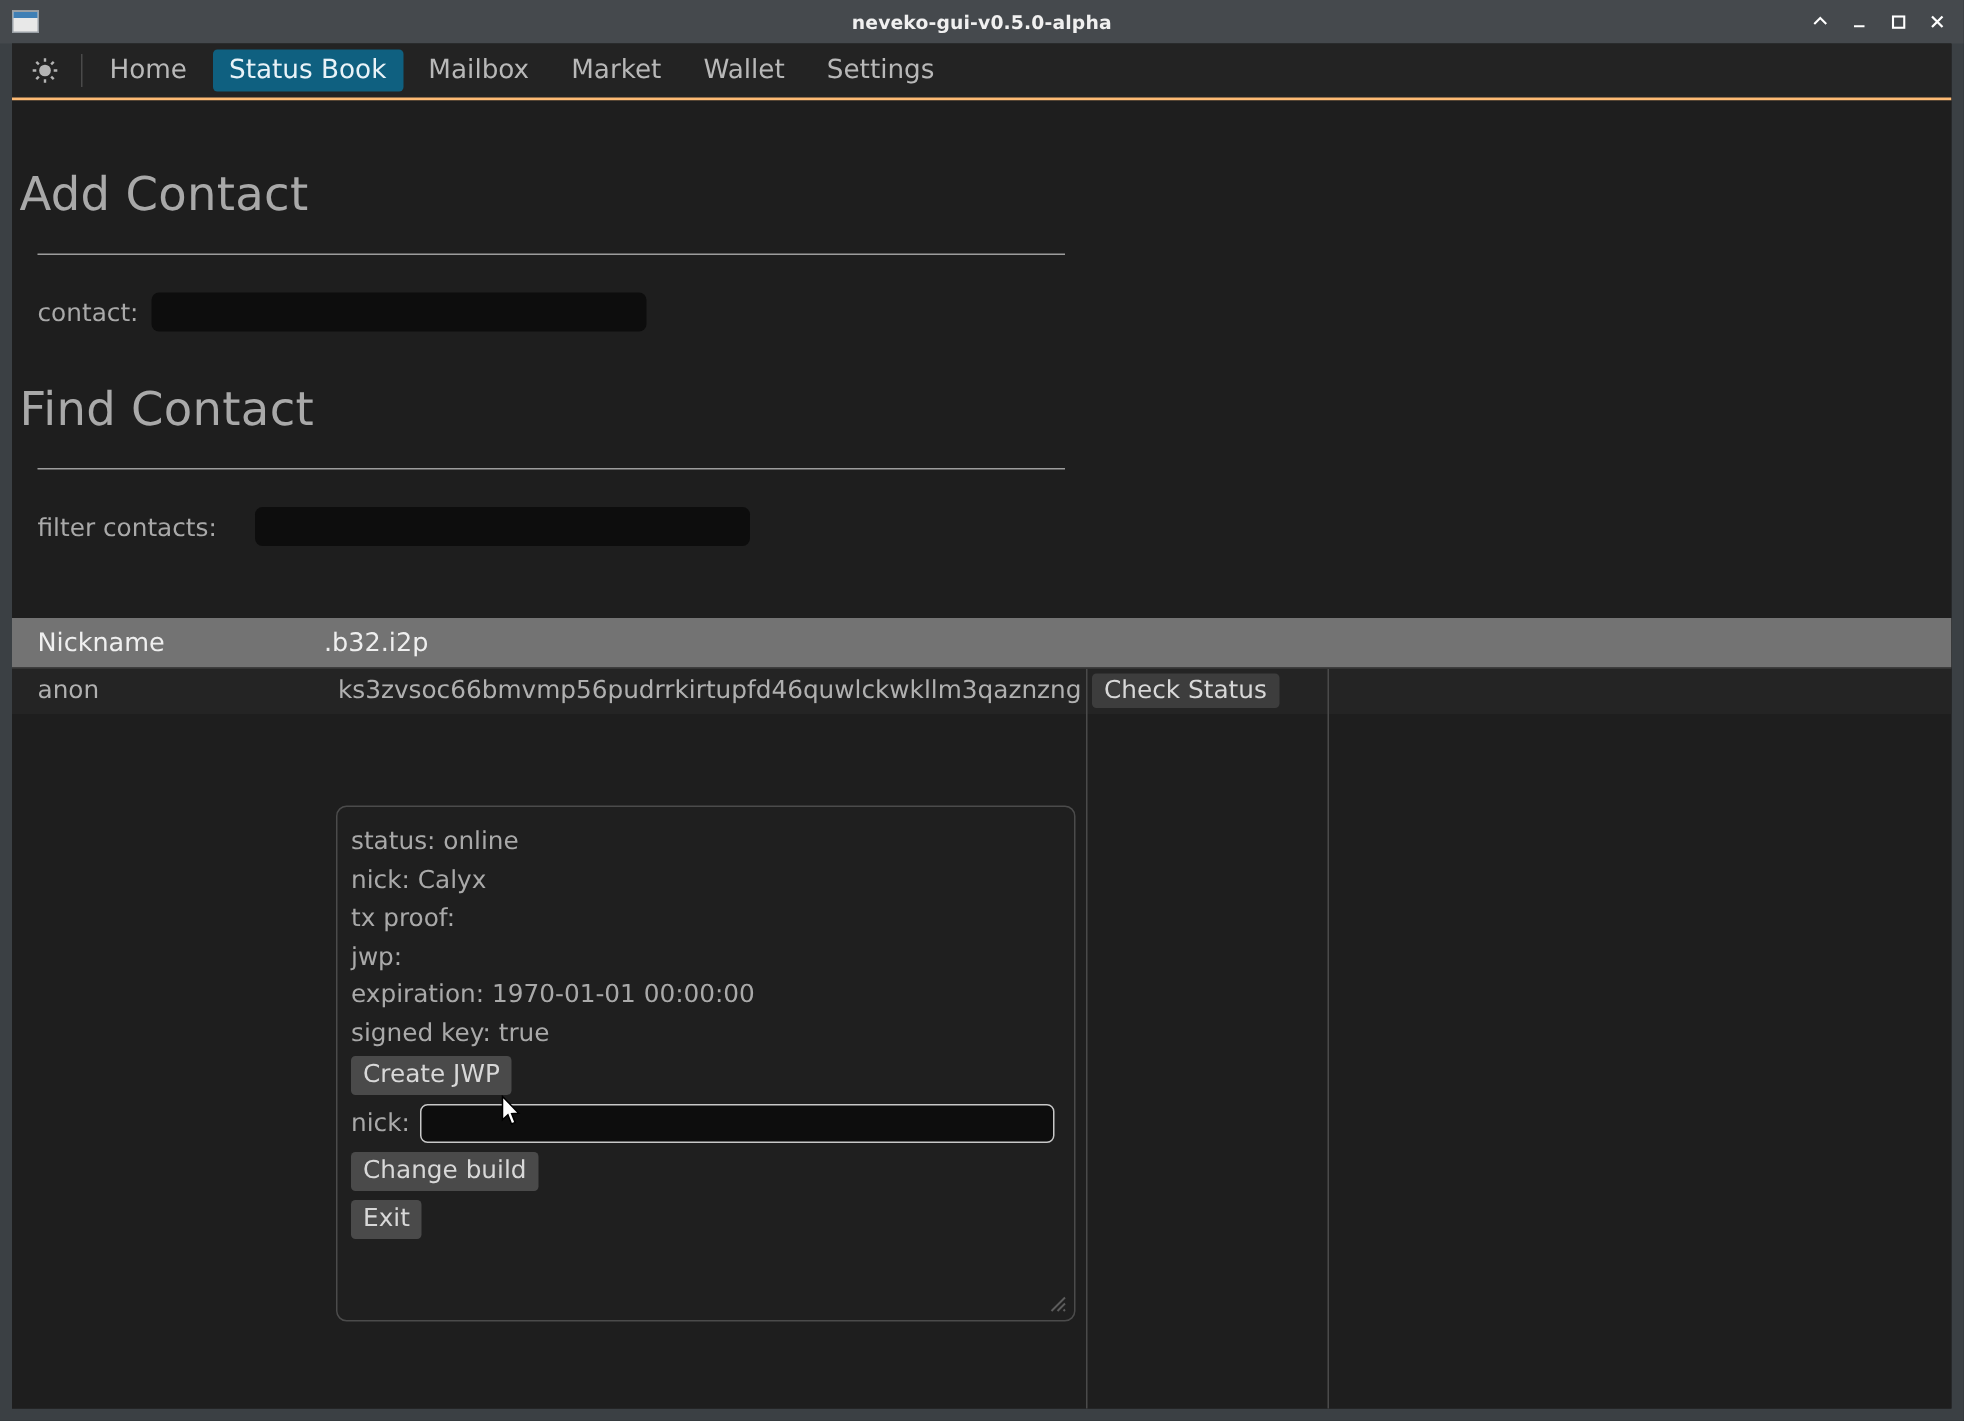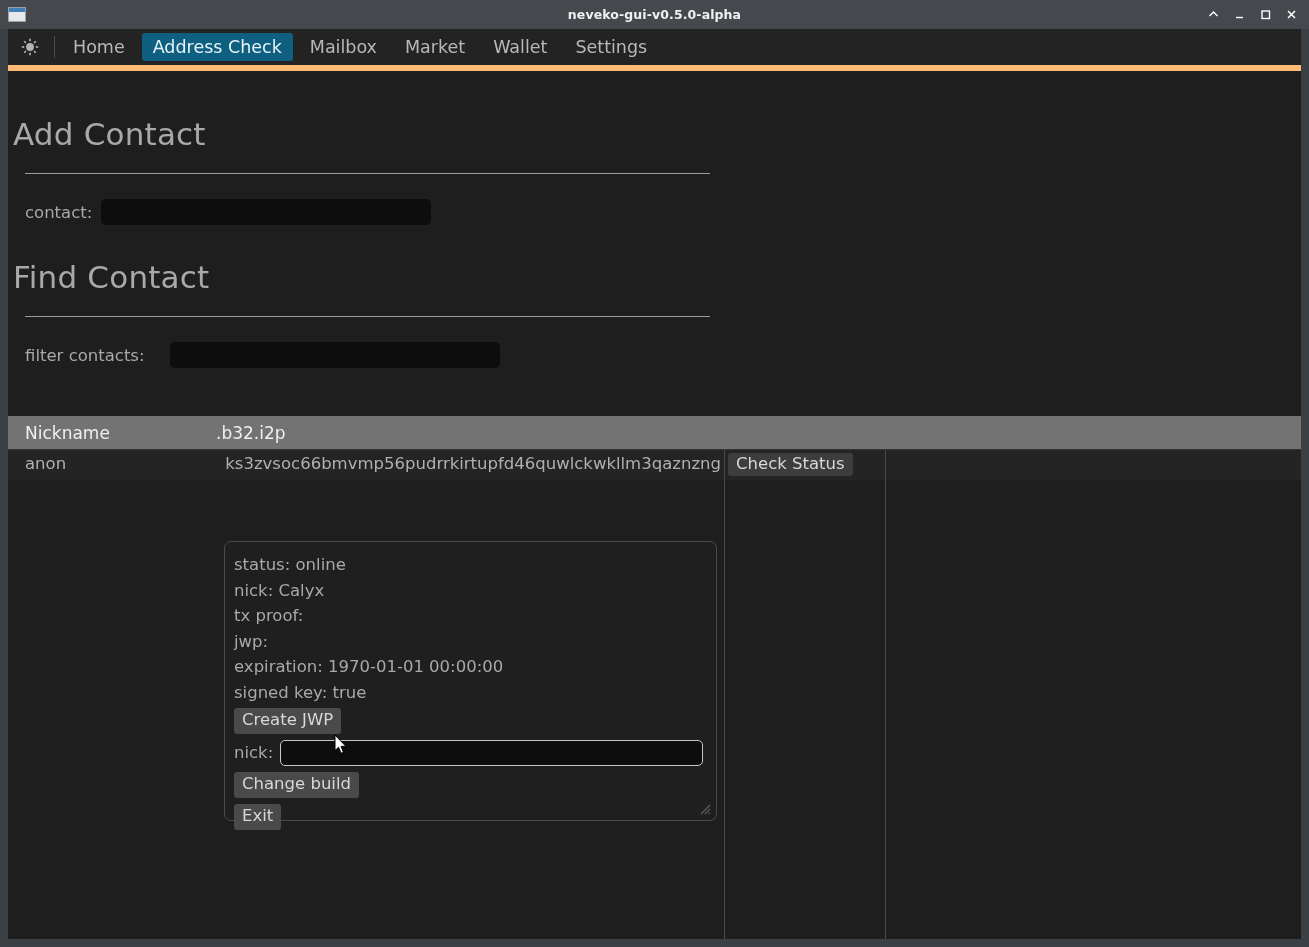--- a/index.html
+++ b/index.html
@@ -96,21 +96,21 @@
     overflow: hidden;
   }
 
   
   #menubar {
     position: relative;
     height: 36px;
     background: #232323;
     display: flex;
     align-items: center;
-    border-bottom: 6px solid #fdba74;
+    border-bottom: 2px solid #fdba74;
   }
   #theme-toggle {
     width: 44px;
     height: 36px;
     display: flex;
     align-items: center;
     justify-content: center;
   }
   #menu-sep {
     width: 1px;
@@ -249,21 +249,21 @@
     height: 494px;
     background: #4a4a4a;
   }
 
   
   #popup {
     position: absolute;
     left: 216px;
     top: 470px;
     width: 493px;
-    height: 280px;
+    height: 344px;
     background: #1f1f1f;
     border: 1px solid #4b4b4b;
     border-radius: 7px;
     box-sizing: border-box;
     padding: 10px 0 0 9px;
   }
   .popup-line {
     color: #a9a9a9;
     font-size: 16.5px;
     line-height: 25.5px;
@@ -355,21 +355,21 @@
             <path d="M3.2 3.2 L4.9 4.9"></path>
               <path d="M13.1 13.1 L14.8 14.8"></path>
             <path d="M14.8 3.2 L13.1 4.9"></path>
               <path d="M4.9 13.1 L3.2 14.8"></path>
           </g>
         </svg>
       </div>
       <div id="menu-sep"></div>
 
       <div class="menu-item">Home</div>
-      <div class="menu-item active">Address Check</div>
+      <div class="menu-item active">Status Book</div>
       <div class="menu-item">Mailbox</div>
       <div class="menu-item">Market</div>
       <div class="menu-item">Wallet</div>
       <div class="menu-item">Settings</div>
 
       <div id="debug-build">
         <svg class="warn-tri" width="15" height="14" viewBox="0 0 15 14">
           <path d="M7.5 1 L14 13 L1 13 Z" fill="none" stroke="#e08b18" stroke-width="1.2"></path>
           <path d="M7.5 5.2 V9.2" stroke="#e08b18" stroke-width="1.2"></path>
           <circle cx="7.5" cy="11" r="0.75" fill="#e08b18"></circle>

